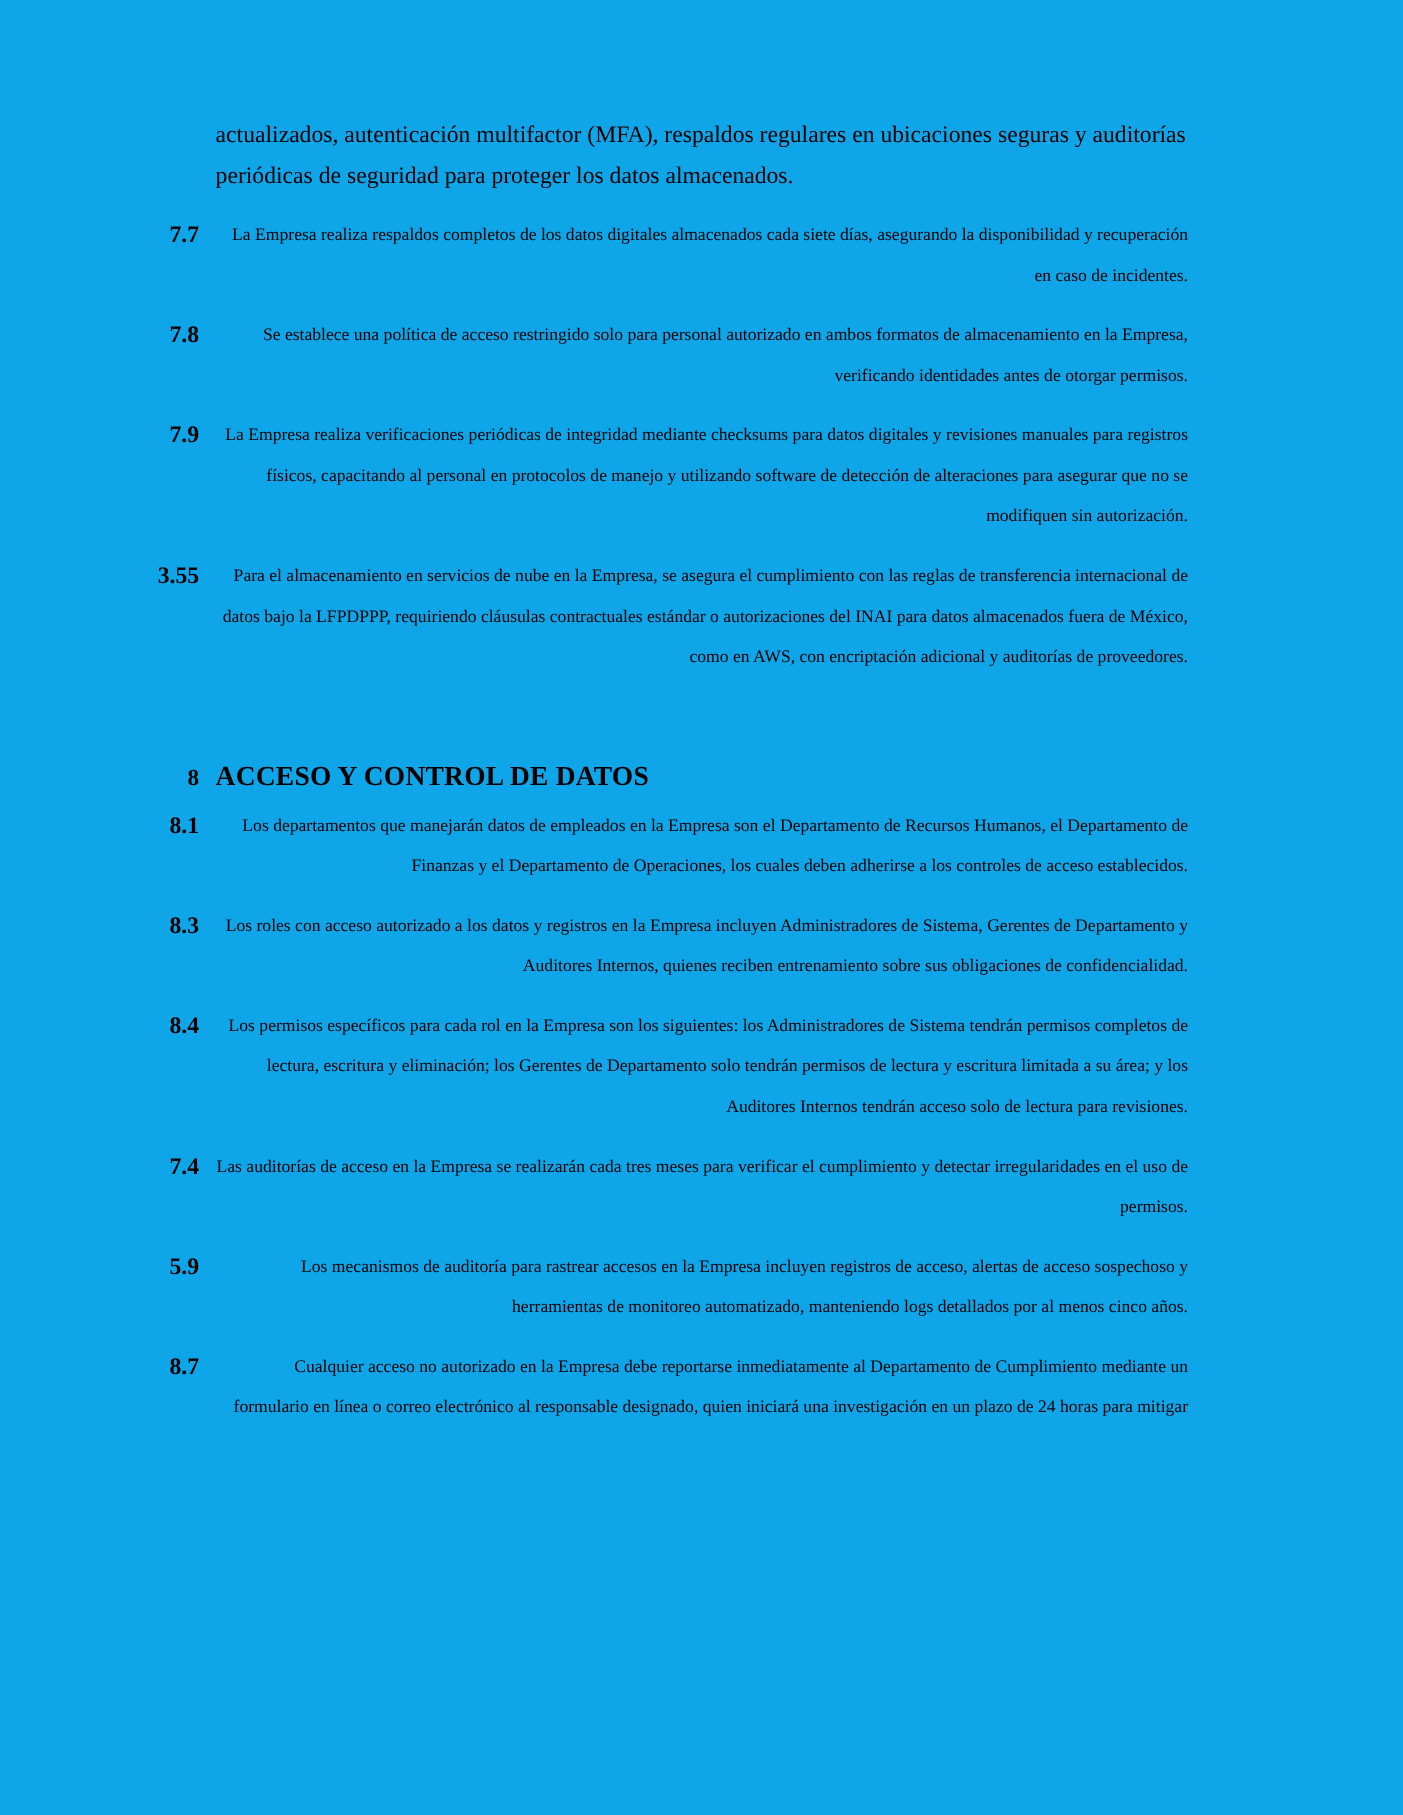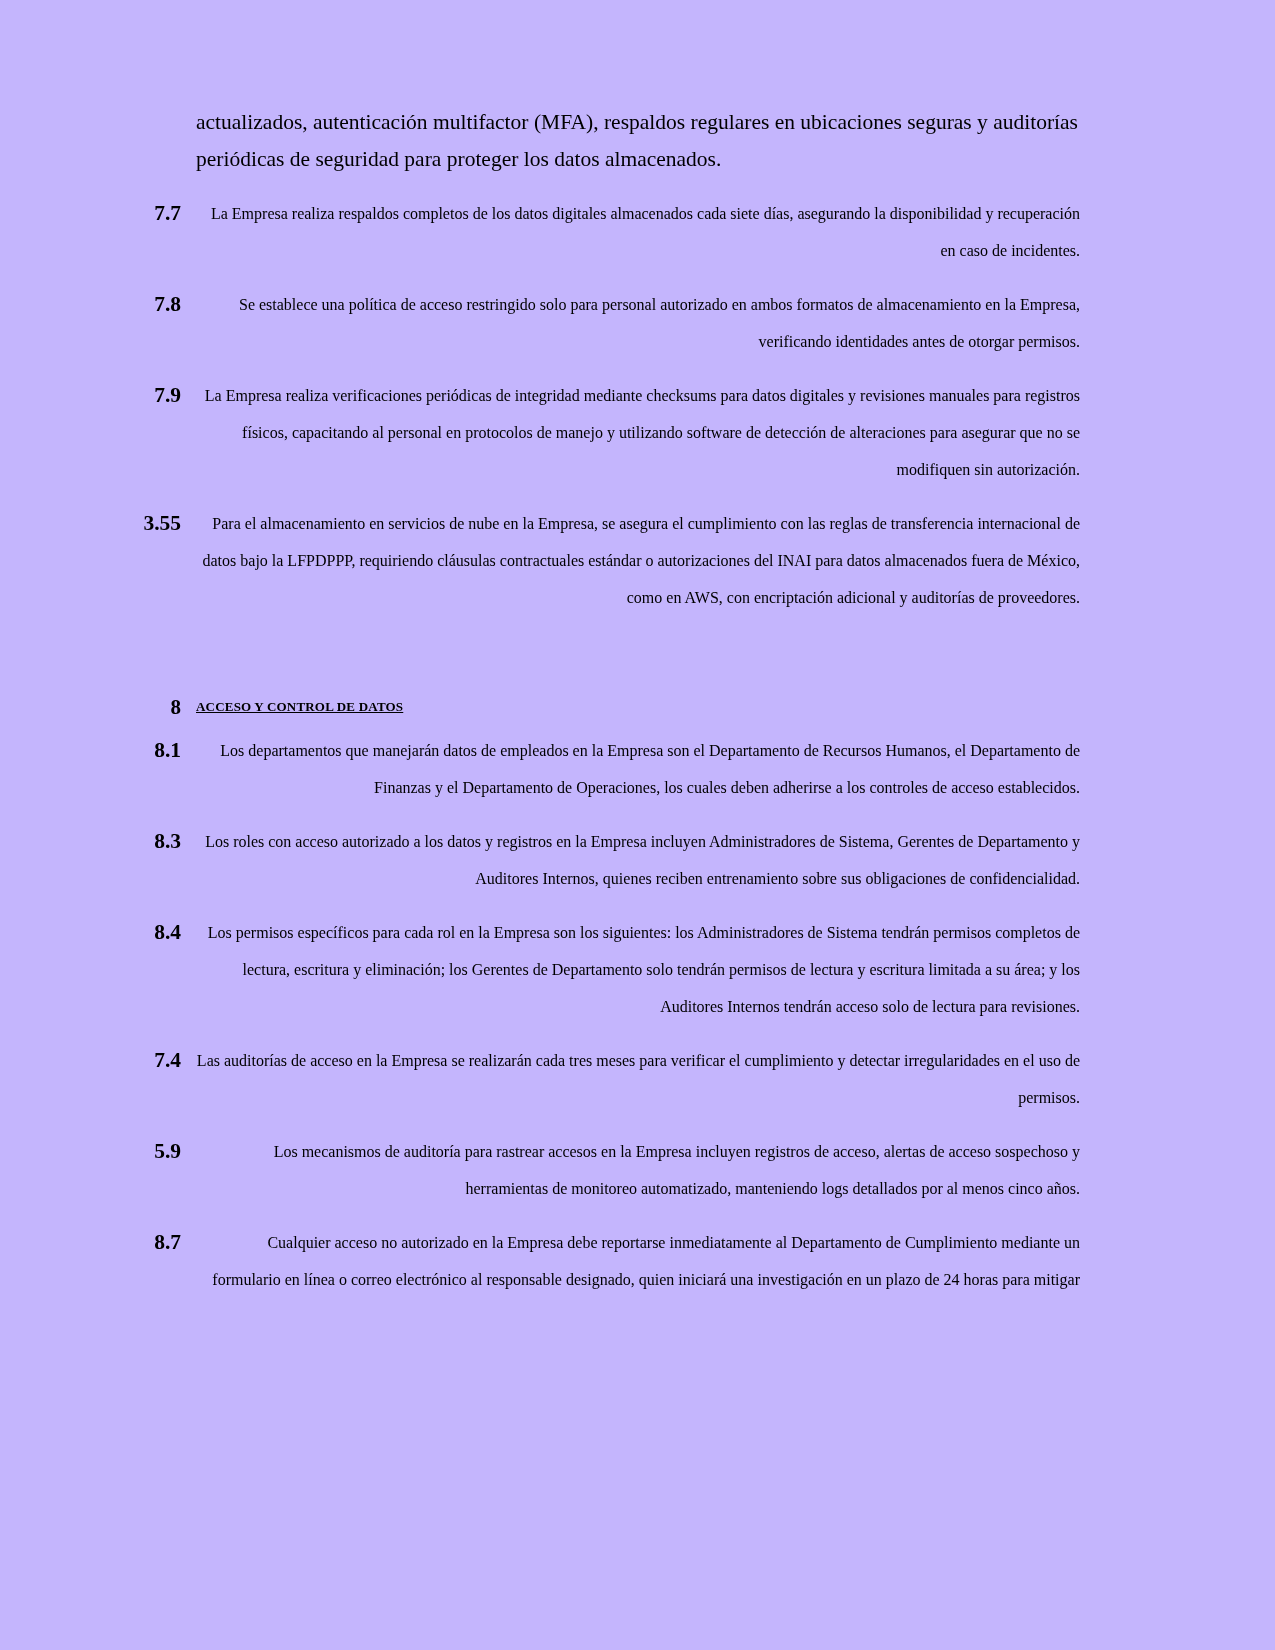--- a/index.html
+++ b/index.html
@@ -10,21 +10,21 @@
   }
   body {
     font-family: "Liberation Serif", "DejaVu Serif", serif;
     color: #000000;
     -webkit-font-smoothing: antialiased;
   }
   .page {
     position: relative;
     width: 1275px;
     height: 1650px;
-    background: #c4b5fd;
+    background: #0ea5e9;
     box-sizing: border-box;
     overflow: hidden;
   }
   .content {
     position: absolute;
     left: 135px;
     top: 104px;
     width: 945px;
   }
 
@@ -73,25 +73,24 @@
     flex: 0 0 46px;
     width: 46px;
     text-align: right;
     font-size: 21px;
     line-height: 34px;
     font-weight: bold;
   }
   .section-head .sec-title {
     flex: 1 1 auto;
     padding-left: 15px;
-    font-size: 13px;
+    font-size: 25px;
     line-height: 34px;
     font-weight: bold;
     letter-spacing: 0.2px;
-    text-decoration: underline;
   }
 
   
   .clause.after-head { margin-top: 4px; }
 </style>
 </head>
 <body>
 
 <div class="page">
   <div class="content">

